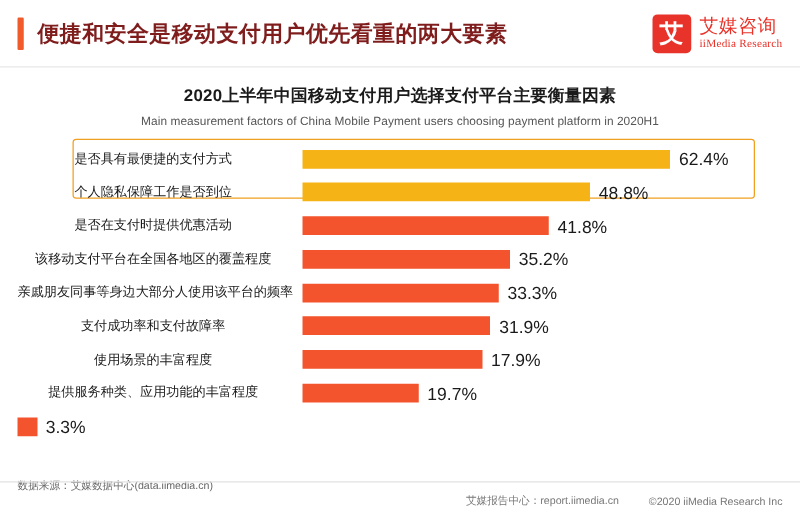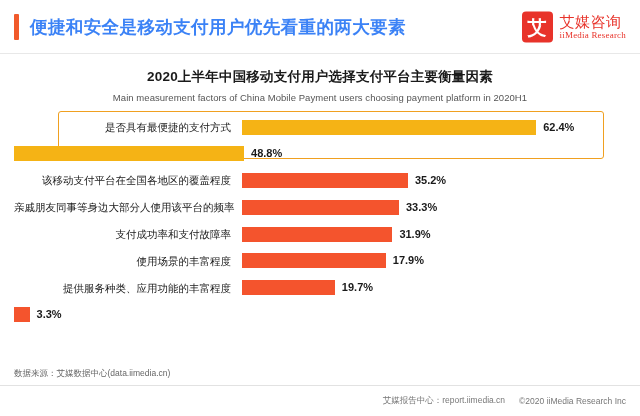--- a/index.html
+++ b/index.html
@@ -23,21 +23,21 @@
   .accent-bar {
     width: 5px; height: 26px;
     background: #f15a2b;
     margin-left: 14px;
     margin-right: 11px;
     border-radius: 1px;
   }
   .header-title {
     font-size: 17.5px;
     font-weight: bold;
-    color: #3b82f6;
+    color: #7f1d1d;
     letter-spacing: 0.4px;
   }
   .brand {
     position: absolute;
     right: 14px; top: 50%;
     transform: translateY(-50%);
     display: flex;
     align-items: center;
     gap: 7px;
   }
@@ -86,41 +86,41 @@
   }
   .rows { position: relative; }
   .row {
     display: flex;
     align-items: center;
     height: 24px;
     margin-bottom: 2.8px;
   }
   .row-label {
     width: 228px;
-    text-align: right;
+    text-align: center;
     padding-right: 11px;
     font-size: 10.5px;
     color: #1a1a1a;
     white-space: nowrap;
     line-height: 1;
   }
   .bar-wrap {
     flex: 1;
     display: flex;
     align-items: center;
     height: 100%;
   }
   .bar {
     height: 15px;
     background: #f4542d;
     border-radius: 0;
   }
   .bar-value {
-    font-size: 11px;
-    font-weight: bold;
+    font-size: 14px;
+    font-weight: normal;
     color: #1a1a1a;
     margin-left: 7px;
     white-space: nowrap;
     line-height: 1;
   }
 
   
   .footer-divider {
     position: absolute;
     left: 0; right: 0;
@@ -133,35 +133,35 @@
     right: 14px;
     bottom: 36px;
     text-align: left;
     font-size: 8.5px;
     color: #666;
     line-height: 1.5;
   }
   .source-note {
     position: absolute;
     left: 14px;
-    bottom: 36px;
+    bottom: 21px;
     font-size: 8.5px;
     color: #666;
   }
   .footer-bar {
     position: absolute;
     left: 0; right: 0; bottom: 0;
     height: 30px;
     display: flex;
     align-items: center;
     justify-content: flex-end;
     padding-right: 14px;
     font-size: 8.5px;
     color: #777;
-    gap: 14px;
+    gap: 24px;
   }
   .footer-bar .fb-left { color: #777; }
   .footer-bar .fb-right { color: #777; }
 </style>
 </head>
 <body>
 
 <div class="page">
 
   <div class="header">
@@ -185,23 +185,31 @@
     <div class="highlight-box"></div>
     <div class="rows" id="rows">
         <div class="row">
           <div class="row-label">是否具有最便捷的支付方式</div>
           <div class="bar-wrap">
             <div class="bar" style="width: 294.171px; background: rgb(245, 179, 21);"></div>
             <div class="bar-value">62.4%</div>
           </div>
         </div>
         <div class="row">
+          <div class="row-label">个人隐私保障工作是否到位</div>
           <div class="bar-wrap">
             <div class="bar" style="width: 230.057px; background: rgb(245, 179, 21);"></div>
             <div class="bar-value">48.8%</div>
+          </div>
+        </div>
+        <div class="row">
+          <div class="row-label">是否在支付时提供优惠活动</div>
+          <div class="bar-wrap">
+            <div class="bar" style="width: 197.057px; background: rgb(244, 84, 45);"></div>
+            <div class="bar-value">41.8%</div>
           </div>
         </div>
         <div class="row">
           <div class="row-label">该移动支付平台在全国各地区的覆盖程度</div>
           <div class="bar-wrap">
             <div class="bar" style="width: 165.943px; background: rgb(244, 84, 45);"></div>
             <div class="bar-value">35.2%</div>
           </div>
         </div>
         <div class="row">

